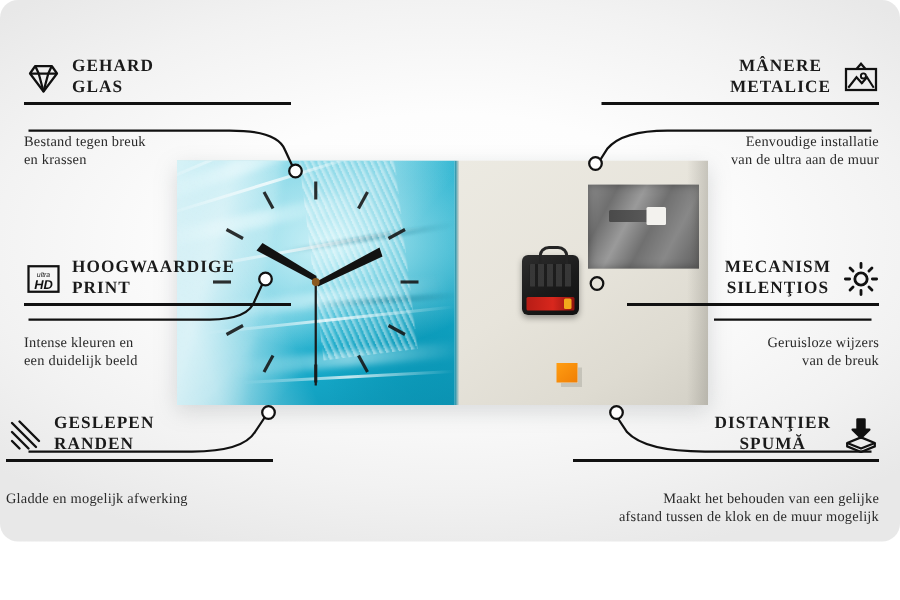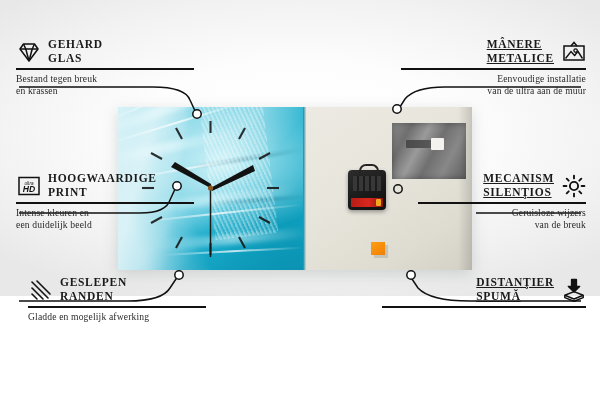--- a/index.html
+++ b/index.html
@@ -2,23 +2,24 @@
 <html><head>
 <meta charset="utf-8">
 <style>
   html,body{margin:0;padding:0;}
   body{
     width:600px;height:400px;overflow:hidden;
     font-family:"Liberation Serif", serif;
     background:#ffffff;
   }
   #stage{
-    position:relative;width:600px;height:296px;
+    position:relative;width:600px;height:361px;
     background:
       radial-gradient(ellipse 70% 60% at 50% 45%, #ffffff 0%, #fdfdfd 40%, #f2f2f2 75%, #e8e8e8 100%);
+    border-radius: 12px;
   }
   
   .product{
     position:absolute;left:118px;top:107px;width:354px;height:163px;
     display:flex;overflow:hidden;
     box-shadow:0 4px 14px rgba(120,125,130,.28);
   }
   .panel-front{
     position:relative;width:185px;height:100%;
     background:
@@ -105,30 +106,30 @@
   }
   
   .feat{position:absolute;}
   .feat .head{display:flex;align-items:center;gap:7px;}
   .feat .title{
     font-weight:bold;font-size:11.5px;letter-spacing:.7px;color:#1a1a1a;
     line-height:13.5px;text-transform:uppercase;
   }
   .feat .rule{height:1.6px;background:#111;margin-top:3px;}
   .feat .desc{
-    font-size:9.6px;color:#2a2a2a;line-height:12.5px;margin-top:3px;letter-spacing:.15px;
+    font-size:9.6px;color:#2a2a2a;line-height:12.5px;margin-top:19px;letter-spacing:.15px;
   }
   .feat.right .head{justify-content:flex-end;}
-  .feat.right .title{text-align:left;text-decoration:underline;}
+  .feat.right .title{text-align:center;}
   .feat.right .desc{text-align:right;}
   .icon{width:25px;height:25px;flex:0 0 25px;display:block;font-style:italic;}
   
   #f-glass   {left:16px;  top:38px;  width:178px;}
   #f-print   {left:16px;  top:172px; width:178px;}
-  #f-edges   {left:28px;  top:276px; width:178px;}
+  #f-edges   {left:4px;  top:276px; width:178px;}
   #f-handles {right:14px; top:38px;  width:185px;}
   #f-mech    {right:14px; top:172px; width:168px;}
   #f-spacer  {right:14px; top:276px; width:204px;}
   svg.line{position:absolute;left:0;top:0;width:600px;height:400px;pointer-events:none;}
 </style>
 </head>
 <body>
 
 <div id="stage">
 
@@ -334,15 +335,19 @@
         <svg viewBox="0 0 26 26" width="26" height="26">
           <g fill="none" stroke="#111" stroke-width="1.5" stroke-linejoin="round">
             <path d="M10.6 2.6 H15.4 V9.4 H18.6 L13 15 L7.4 9.4 H10.6 Z" fill="#111"></path>
             <path d="M13 14.6 L22.2 18.3 L13 22 L3.8 18.3 Z"></path>
             <path d="M3.8 18.3 V20.6 L13 24.3 L22.2 20.6 V18.3"></path>
           </g>
         </svg>
       </span>
     </div>
     <div class="rule"></div>
+    <div class="desc">
+      <span>Maakt het behouden van een gelijke</span><br>
+      <span>afstand tussen de klok en de muur mogelijk</span>
+    </div>
   </div>
 
 </div>
 
 </body></html>

